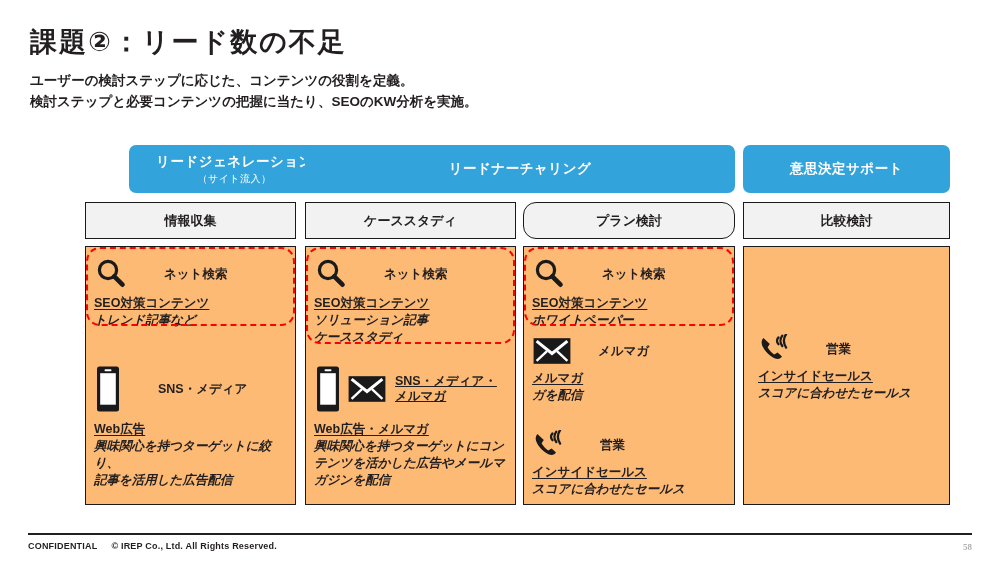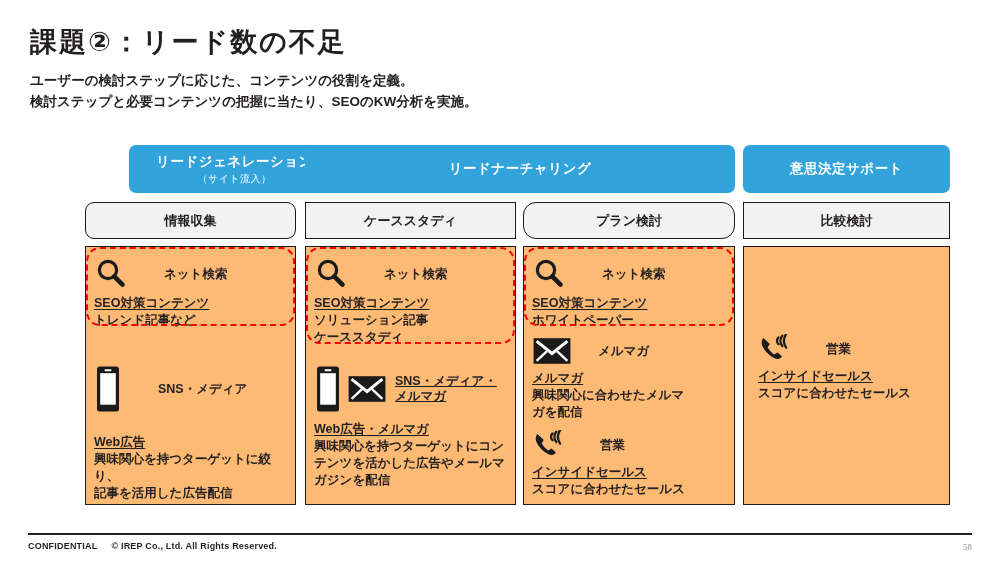--- a/index.html
+++ b/index.html
@@ -156,20 +156,21 @@
     text-decoration: underline;
     text-underline-offset: 2px;
     color: #231f20;
     line-height: 17px;
   }
   .block-desc {
     font-size: 12.5px;
     font-weight: bold;
     color: #231f20;
     line-height: 17px;
+    font-style: italic;
   }
 
   
   .icon { display: inline-block; flex: 0 0 auto; }
   .icon svg { display: block; }
 
   
   #footer-rule {
     position: absolute;
     left: 28px;
@@ -219,21 +220,21 @@
     </div>
     <div class="phase-bar" style="left:220px; width:430px;">
       <span class="phase-label">リードナーチャリング</span>
     </div>
     <div class="phase-bar" style="left:658px; width:207px;">
       <span class="phase-label">意思決定サポート</span>
     </div>
   </div>
 
   <div class="step-row">
-    <div class="step-box" style="left:0px;   width:211px;border-radius:9px;">情報収集</div>
+    <div class="step-box" style="left:0px;   width:211px;">情報収集</div>
     <div class="step-box" style="left:220px; width:211px;">ケーススタディ</div>
     <div class="step-box" style="left:438px; width:212px;border-radius:13px;">プラン検討</div>
     <div class="step-box" style="left:658px; width:207px;">比較検討</div>
   </div>
 
   <div class="col-row">
 
     <div class="col-box" style="left:0px; width:211px;">
 
       <div class="block" style="left:8px; top:8px; width:196px;">
@@ -260,21 +261,21 @@
             <span class="icon">
               <svg width="28" height="48" viewBox="0 0 28 48">
                 <rect x="3" y="1.6" width="22" height="44.8" rx="2.5" fill="#1a1a1a"></rect>
                 <rect x="6.2" y="8.2" width="15.6" height="31.5" fill="#ffffff"></rect>
                 <rect x="10.5" y="4.2" width="7" height="2" rx="1" fill="#ffffff"></rect>
               </svg>
             </span>
           </span>
           <span class="block-head-label" style="margin-left:36px;">SNS・メディア</span>
         </div>
-        <div class="block-body" style="margin-top:19px;">
+        <div class="block-body" style="margin-top:6px;">
           <div class="block-term">Web広告</div>
           <div class="block-desc">興味関心を持つターゲットに絞り、</div>
           <div class="block-desc">記事を活用した広告配信</div>
         </div>
       </div>
     </div>
 
     <div class="col-box" style="left:220px; width:211px;">
 
       <div class="block" style="left:8px; top:8px; width:196px;">
@@ -356,21 +357,20 @@
                 <polyline points="4.6,5.2 20,17.5 35.4,5.2" fill="none" stroke="#ffffff" stroke-width="3"></polyline>
                 <polyline points="4.6,24.8 15,15.2" fill="none" stroke="#ffffff" stroke-width="2.4"></polyline>
                 <polyline points="35.4,24.8 25,15.2" fill="none" stroke="#ffffff" stroke-width="2.4"></polyline>
               </svg>
             </span>
           </span>
           <span class="block-head-label" style="margin-left:26px;">メルマガ</span>
         </div>
         <div class="block-body" style="margin-top:3px;">
           <div class="block-term">メルマガ</div>
-          <div class="block-desc">興味関心に合わせたメルマ</div>
           <div class="block-desc">ガを配信</div>
         </div>
       </div>
 
       <div class="block" style="left:8px; top:182px; width:196px;">
         <div class="block-head" style="height:32px;">
           <span class="block-icons">
             <span class="icon">
               <svg width="34" height="30" viewBox="0 0 34 30">
                 <path d="M5.4 4.0 C3.2 6.4 3.0 9.6 5.2 13.6 C7.6 18.0 12.0 22.2 16.4 24.2 C19.8 25.7 22.4 25.0 24.0 22.6 L19.6 18.4 L16.2 20.4 C13.6 18.8 11.0 16.0 9.6 13.2 L11.8 9.9 Z" fill="#1a1a1a"></path>

